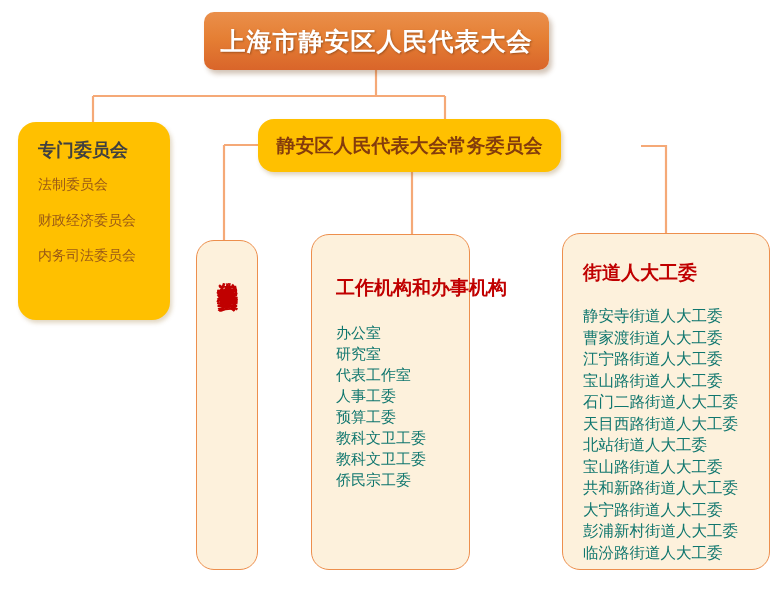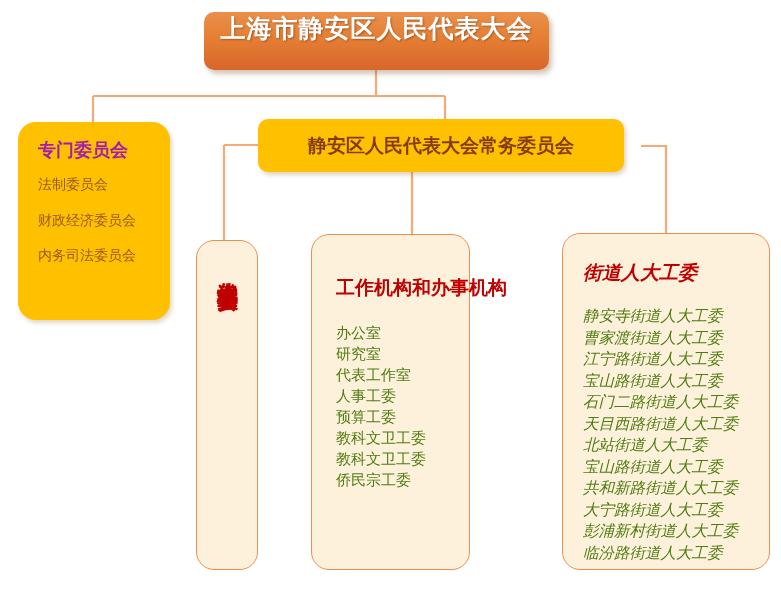--- a/index.html
+++ b/index.html
@@ -33,39 +33,39 @@
   
   .root-box {
     left: 204px;
     top: 12px;
     width: 345px;
     height: 58px;
     border-radius: 10px;
     background: linear-gradient(180deg, #ea8f4b 0%, #e57f34 45%, #d9652a 100%);
     box-shadow: 3px 4px 5px rgba(120,80,40,0.33);
     display: flex;
-    align-items: flex-start;
+    align-items: center;
     justify-content: center;
   }
   .root-title {
     color: #ffffff;
     font-size: 25px;
     font-weight: bold;
     letter-spacing: 1px;
     text-shadow: 1px 1px 2px rgba(110,55,15,0.55);
     white-space: nowrap;
   }
 
   
   .gold-bar {
     left: 258px;
     top: 119px;
-    width: 366px;
+    width: 303px;
     height: 53px;
-    border-radius: 10px;
+    border-radius: 16px;
     background: #ffc000;
     box-shadow: 2px 3px 4px rgba(150,110,40,0.30);
     display: flex;
     align-items: center;
     justify-content: center;
   }
   .gold-bar-title {
     color: #843c0c;
     font-size: 19px;
     font-weight: bold;
@@ -77,21 +77,21 @@
     left: 18px;
     top: 122px;
     width: 152px;
     height: 198px;
     border-radius: 18px;
     background: #ffc000;
     box-shadow: 2px 3px 4px rgba(150,110,40,0.28);
     padding: 18px 0 0 20px;
   }
   .gold-panel-title {
-    color: #a21caf;
+    color: #404040;
     font-size: 18px;
     font-weight: bold;
     line-height: 1.1;
     margin-bottom: 16px;
   }
   .gold-panel-item {
     color: #9a5a16;
     font-size: 14px;
     line-height: 1.2;
     margin-bottom: 19px;
@@ -134,34 +134,33 @@
     height: 336px;
     padding: 40px 0 0 24px;
   }
   
   .street-box {
     left: 562px;
     top: 233px;
     width: 208px;
     height: 337px;
     padding: 26px 16px 0 20px;
-    font-style: italic;
   }
 
   .cream-title {
     color: #c00000;
     font-size: 19px;
     font-weight: bold;
     white-space: nowrap;
   }
   .work-box .cream-title { margin-bottom: 22px; }
   .street-box .cream-title { margin-bottom: 20px; }
 
   .cream-item {
-    color: #4d7c0f;
+    color: #0f766e;
     font-size: 15px;
     line-height: 21px;
     white-space: nowrap;
   }
   .street-box .cream-item {
     font-size: 15.5px;
     line-height: 21.5px;
   }
 </style>
 </head>

